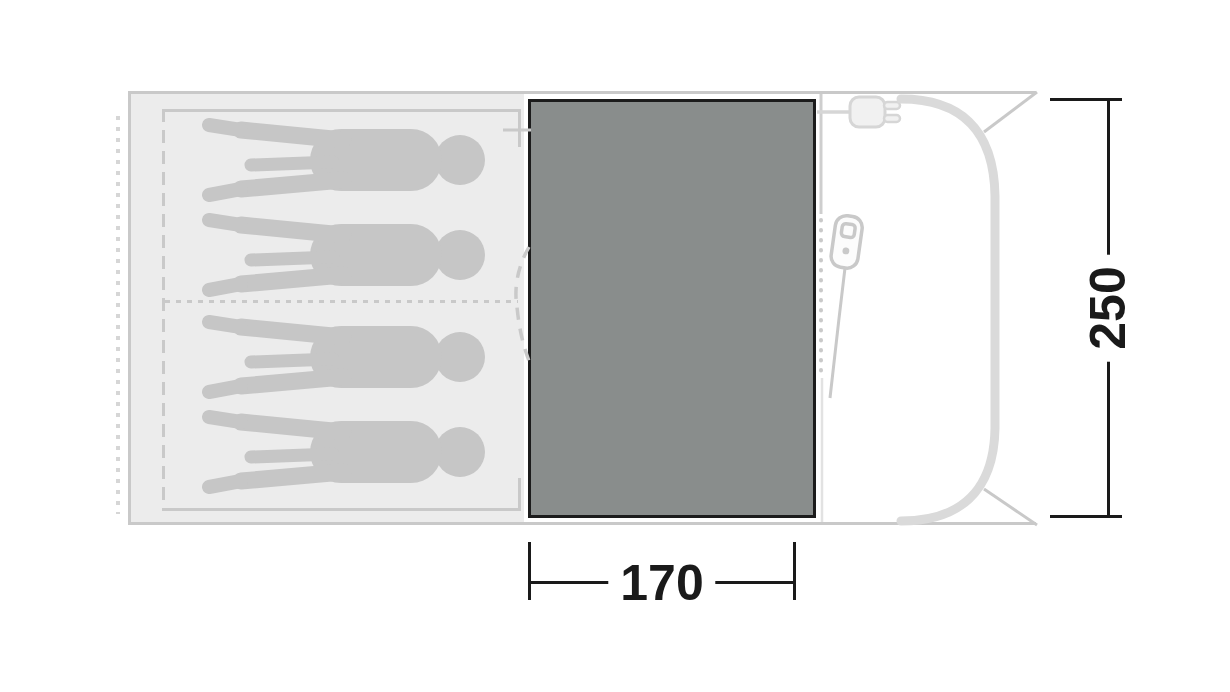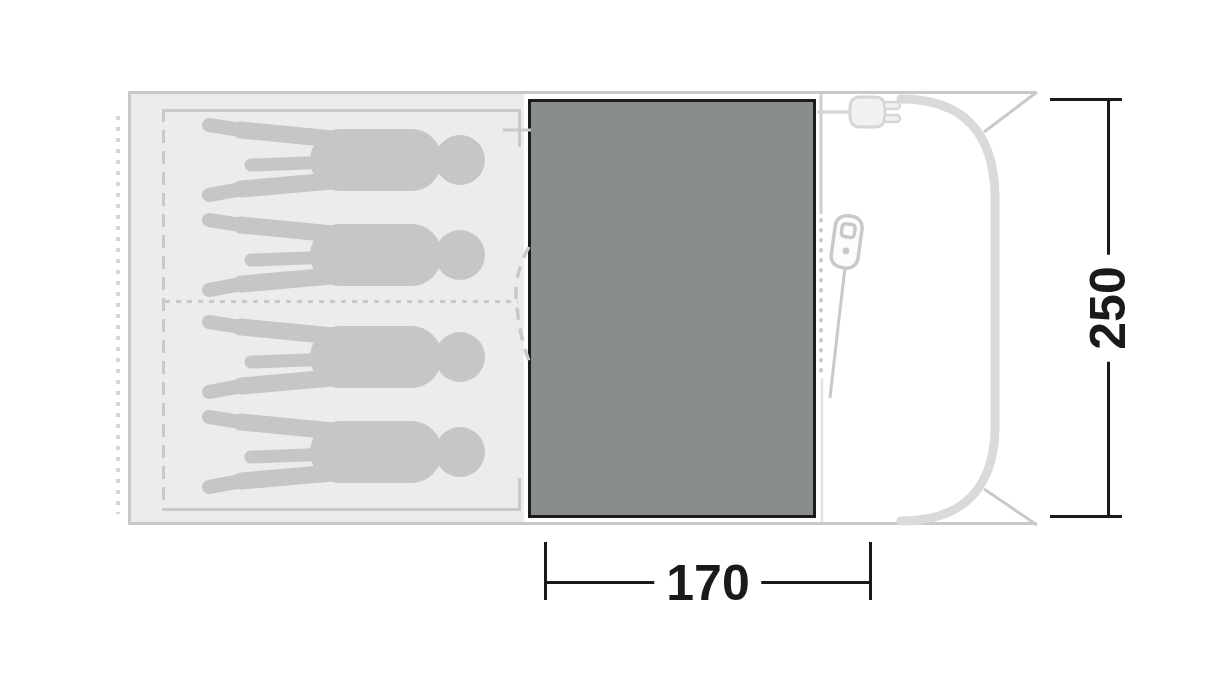--- a/index.html
+++ b/index.html
@@ -47,21 +47,21 @@
   
   .groundsheet{
     left:528px;top:99px;width:288px;height:419px;box-sizing:border-box;
     background:#898d8c;border:3px solid #1c1c1c;
   }
 
   .overlay{left:0;top:0;width:1230px;height:692px;pointer-events:none;}
 
   
   .dim{color:#1a1a1a;}
-  .dim-h{left:544px;top:542px;width:328px;height:58px;}
+  .dim-h{left:528px;top:542px;width:268px;height:58px;}
   .dim-h .tick{position:absolute;top:0;width:3px;height:58px;background:#1a1a1a;}
   .dim-h .tick.l{left:0;} .dim-h .tick.r{right:0;}
   .dim-h .line{position:absolute;left:3px;right:3px;top:39px;height:3px;background:#1a1a1a;}
   .dim-label{
     position:absolute;background:#ffffff;padding:0 12px;line-height:1;
     font-size:50px;font-weight:700;color:#1a1a1a;white-space:nowrap;
   }
   .dim-h .dim-label{left:50%;top:41px;transform:translate(-50%,-50%);}
 
   .dim-v{left:1050px;top:98px;width:72px;height:420px;}

